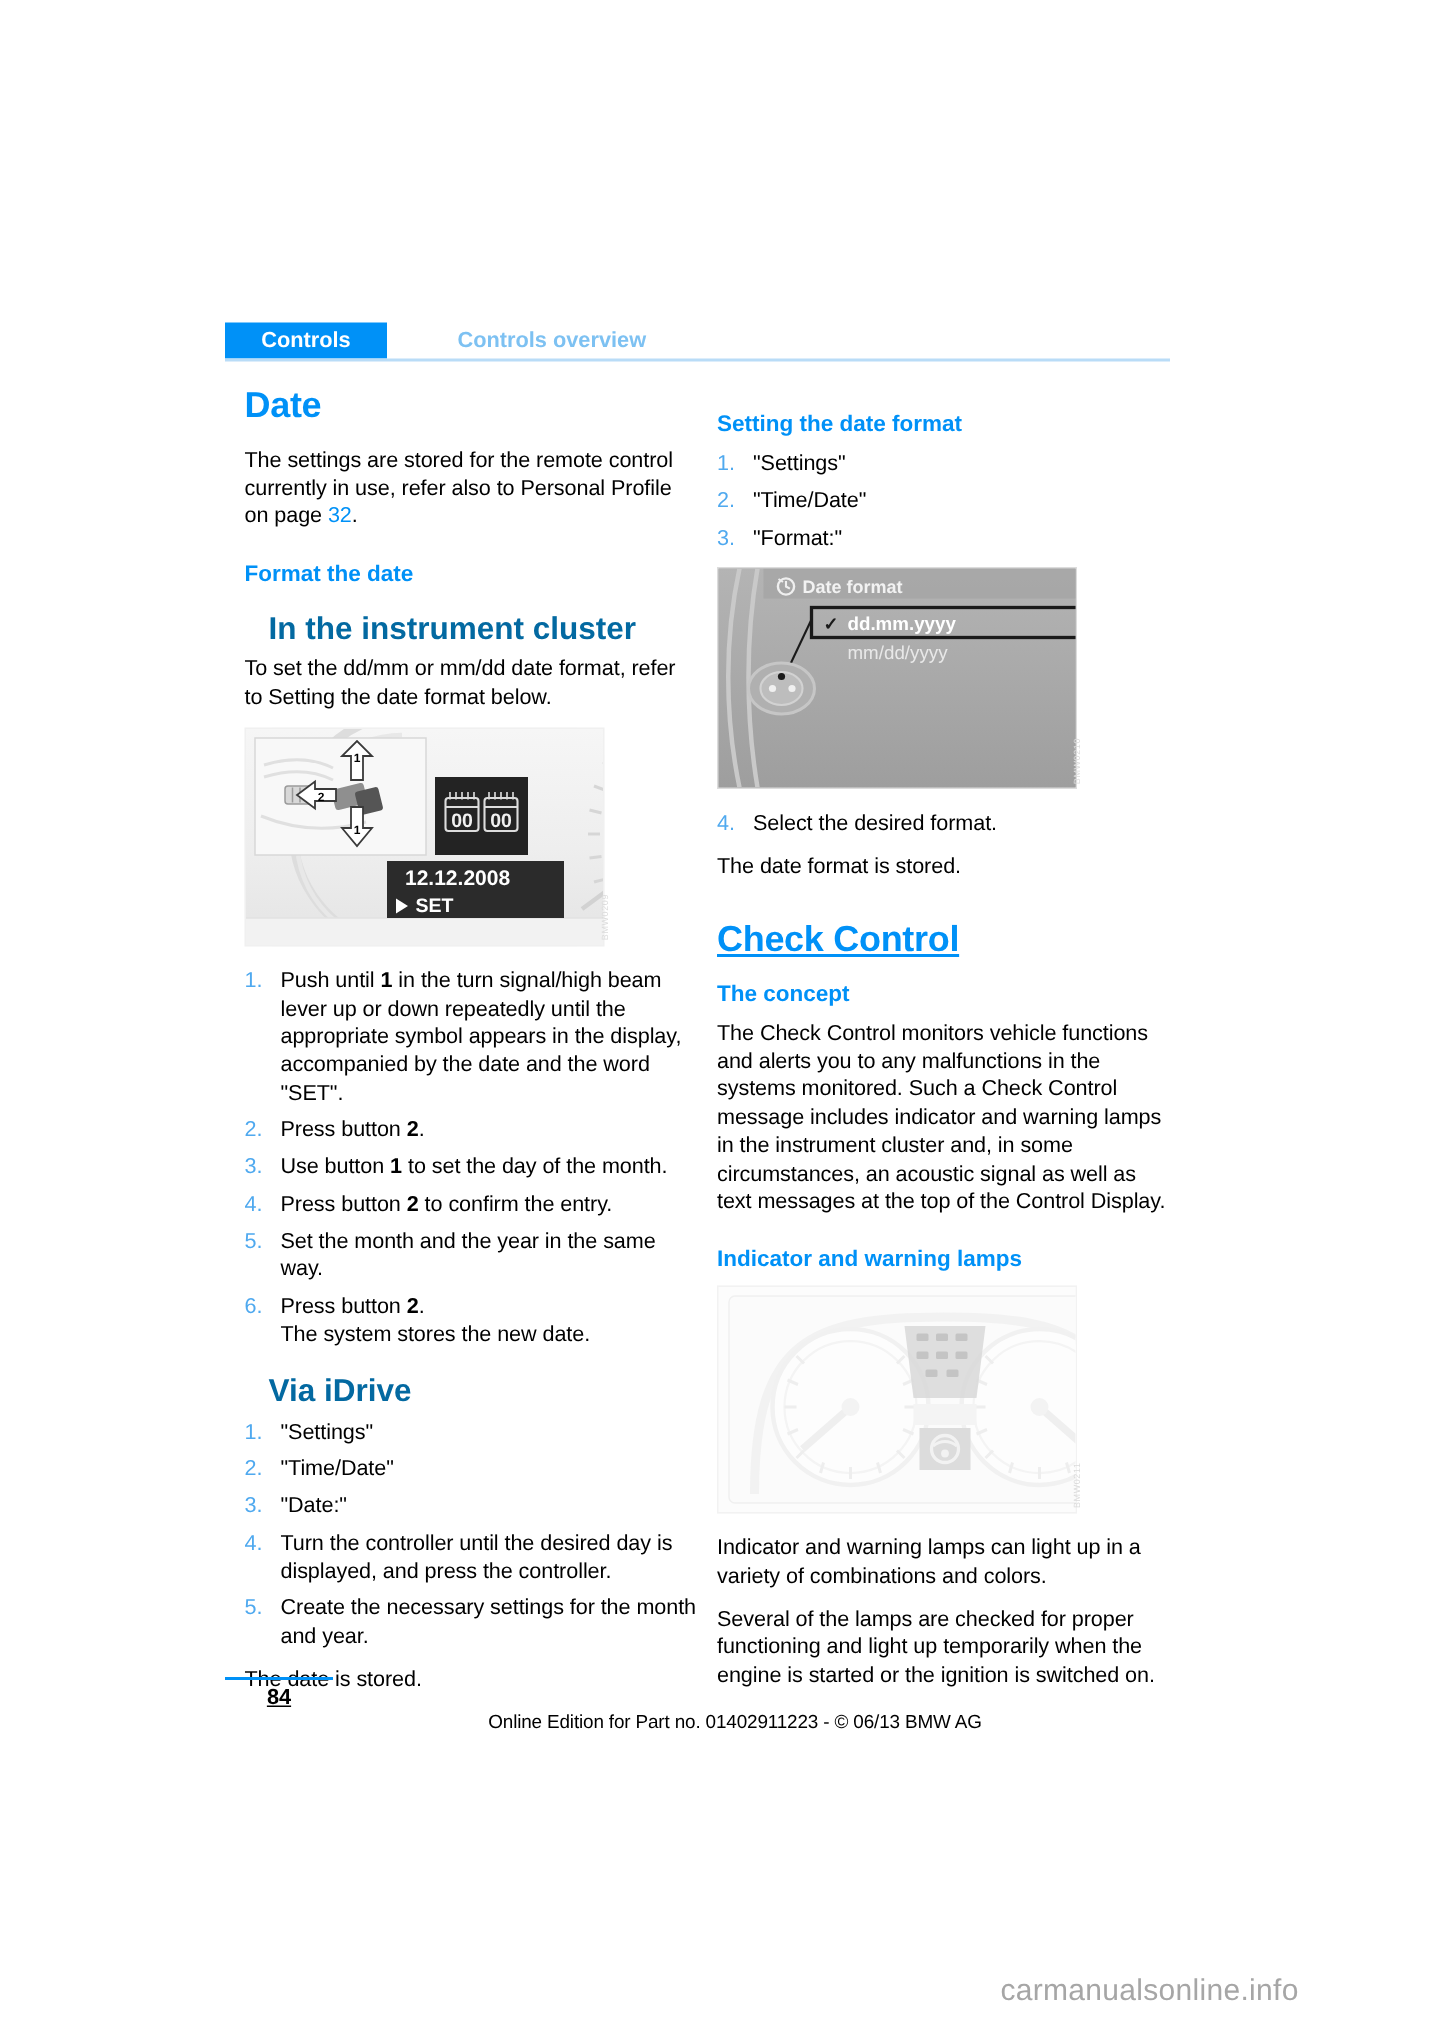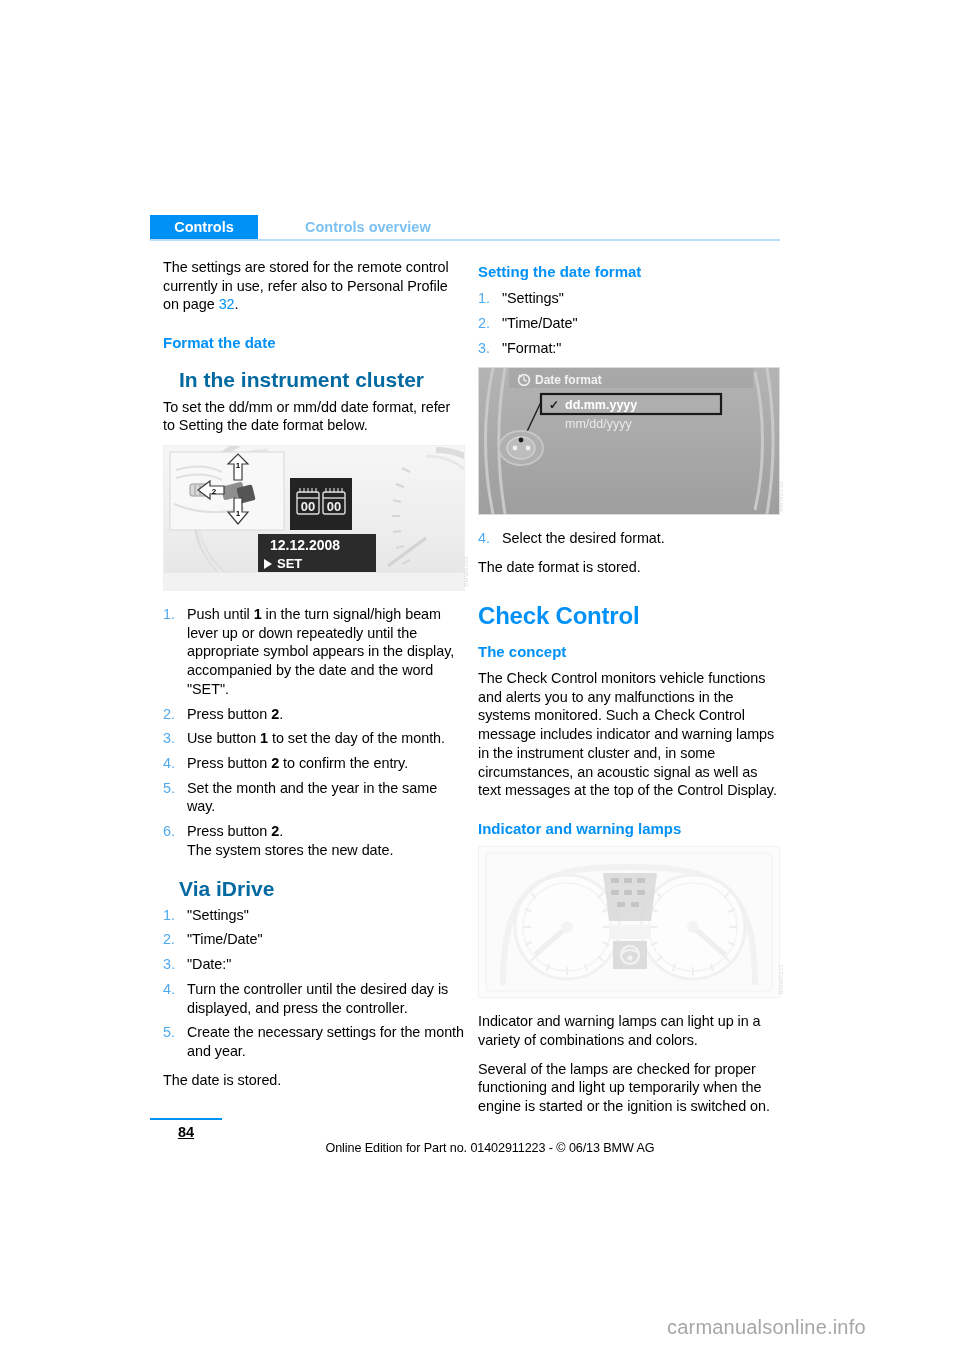--- a/index.html
+++ b/index.html
@@ -130,21 +130,21 @@
     font-size: 14.4px;
   }
   ol.steps > li .sub {
     display: block;
   }
   .bold { font-weight: bold; }
 
   
   .figure {
     position: relative;
-    width: 302px;
+    width: 240px;
     margin: 6px 0 14px 0;
     background: #fafafa;
     border-radius: 20px;
   }
   .fig-code {
     position: absolute;
     right: -4px;
     bottom: 4px;
     writing-mode: vertical-rl;
     transform: rotate(180deg);
@@ -226,20 +226,21 @@
 <div class="page">
 
   <div class="header">
     <div class="header-chapter">Controls</div>
     <div class="header-section">Controls overview</div>
   </div>
   <div class="header-rule"></div>
 
   <div class="col col-left">
 
+    <h1 class="h-major">Date</h1>
 
     <p class="body"><span>The settings are stored for the remote control currently in use, refer also to Personal Profile on page </span><span class="pageref">32</span><span>.</span></p>
 
     <h2 class="h-sub">Format the date</h2>
 
     <h3 class="h-sub-light">In the instrument cluster</h3>
 
     <p class="body">To set the dd/mm or mm/dd date format, refer to Setting the date format below.</p>
 
     <div class="figure">
@@ -394,21 +395,21 @@
         <span class="num">5.</span>
         <span>Create the necessary settings for the month and year.</span>
       </li>
     </ol>
 
     <p class="body">The date is stored.</p>
   </div>
 
   <div class="col col-right">
 
-    <h2 class="h-sub" style="margin-top:5px;">Setting the date format</h2>
+    <h2 class="h-sub" style="margin-top:16px;">Setting the date format</h2>
 
     <ol class="steps">
       <li>
         <span class="num">1.</span>
         <span>"Settings"</span>
       </li>
       <li>
         <span class="num">2.</span>
         <span>"Time/Date"</span>
       </li>
@@ -469,21 +470,21 @@
 
     <ol class="steps">
       <li>
         <span class="num">4.</span>
         <span>Select the desired format.</span>
       </li>
     </ol>
 
     <p class="body">The date format is stored.</p>
 
-    <h1 class="h-major" style="margin-top:26px;">Check Control</h1>
+    <h1 class="h-major" style="margin-top:26px;text-decoration:underline;">Check Control</h1>
 
     <h2 class="h-sub" style="margin-top:0;">The concept</h2>
 
     <p class="body">The Check Control monitors vehicle functions and alerts you to any malfunctions in the systems monitored. Such a Check Control message includes indicator and warning lamps in the instrument cluster and, in some circumstances, an acoustic signal as well as text messages at the top of the Control Display.</p>
 
     <h2 class="h-sub">Indicator and warning lamps</h2>
 
     <div class="figure">
       <div class="fig-cluster-lamps">
         <svg width="300" height="150" viewBox="0 0 300 150">

